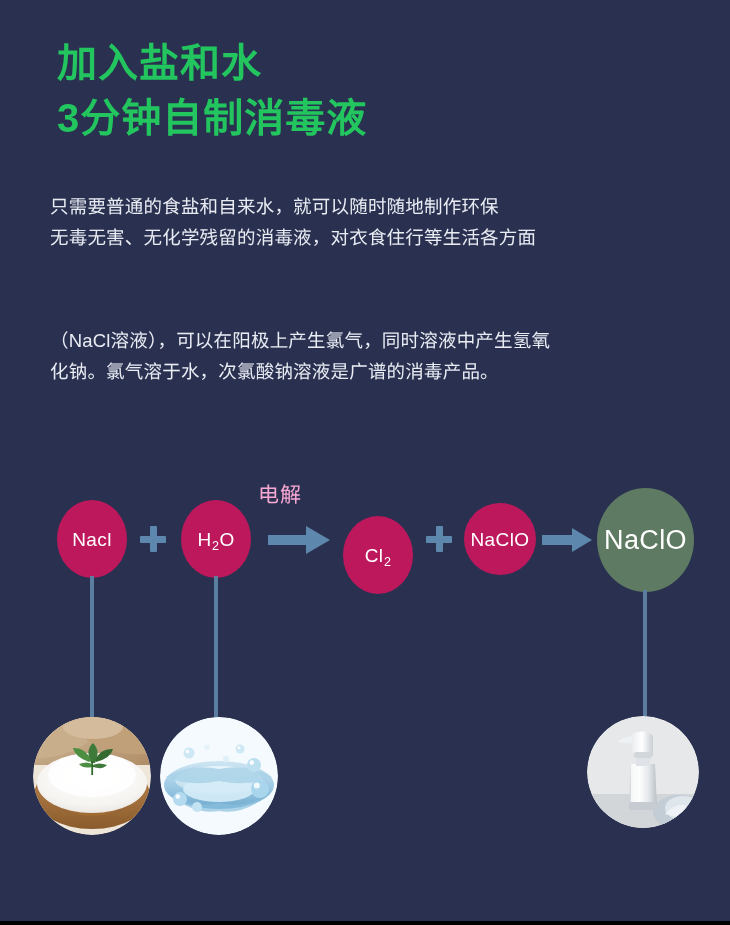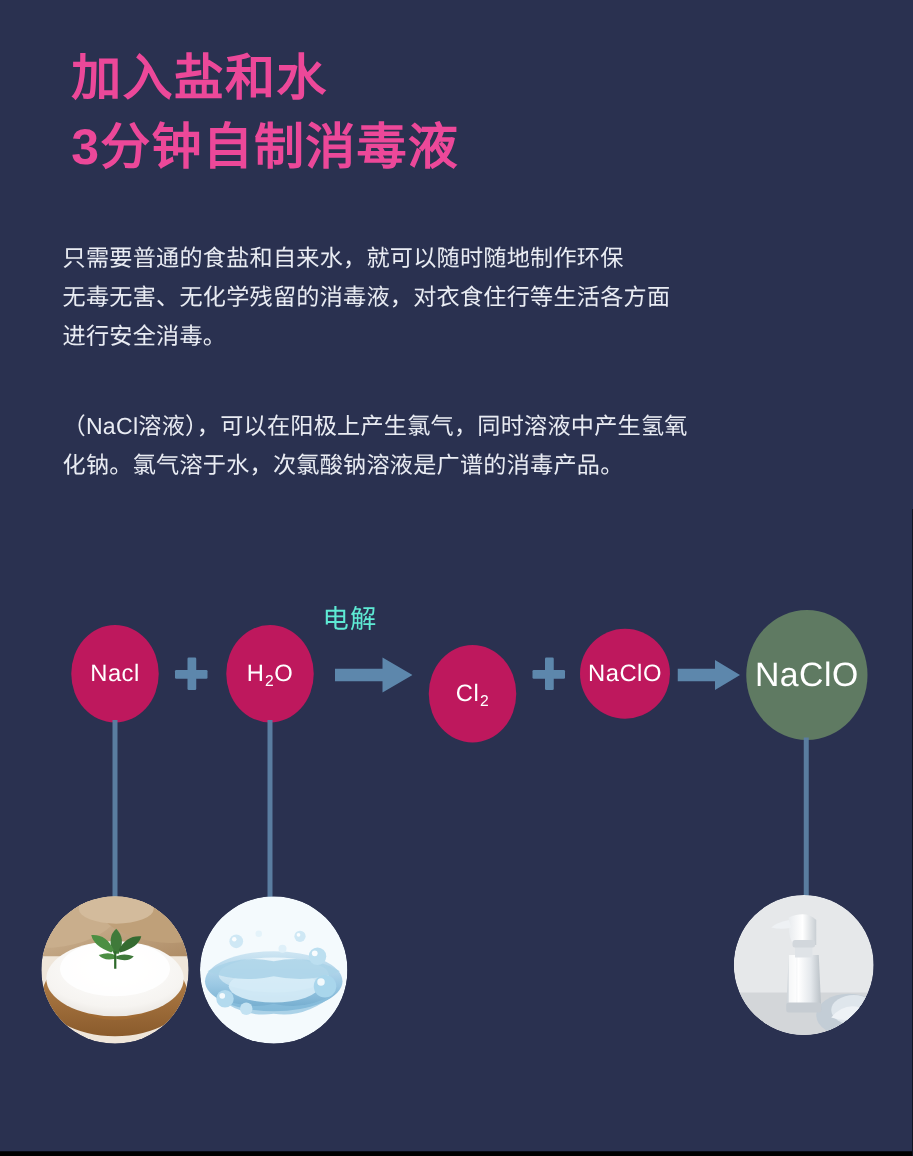--- a/index.html
+++ b/index.html
@@ -19,21 +19,21 @@
     overflow: hidden;
   }
   
   .headline-block {
     position: absolute;
     left: 57px;
     top: 36px;
     width: 620px;
   }
   .headline {
-    color: #ec4899;
+    color: #22c55e;
     font-size: 40px;
     font-weight: 700;
     letter-spacing: 1px;
     line-height: 1.38;
     margin: 0;
     white-space: nowrap;
   }
   
   .para {
     position: absolute;
@@ -98,21 +98,21 @@
   .plus::before { left: 0; top: 9.5px; width: 26px; height: 7px; }
   .plus::after { top: 0; left: 9.5px; height: 26px; width: 7px; }
 
   
   .arrow { position: absolute; }
   .arrow svg { display: block; }
 
   
   #electro-caption {
     position: absolute;
-    color: #5eead4;
+    color: #f9a8d4;
     font-size: 21px;
     letter-spacing: 1px;
     white-space: nowrap;
   }
 
   
   .stem {
     position: absolute;
     width: 4px;
     background: #5a7da0;
@@ -142,21 +142,20 @@
 <div id="page">
 
   <div class="headline-block">
     <h1 class="headline">加入盐和水</h1>
     <h1 class="headline">3分钟自制消毒液</h1>
   </div>
 
   <p class="para" id="para-1">
     <span class="ln">只需要普通的食盐和自来水，就可以随时随地制作环保</span>
     <span class="ln">无毒无害、无化学残留的消毒液，对衣食住行等生活各方面</span>
-    <span class="ln">进行安全消毒。</span>
   </p>
 
   <p class="para" id="para-2">
     <span class="ln">（NaCl溶液），可以在阳极上产生氯气，同时溶液中产生氢氧</span>
     <span class="ln">化钠。氯气溶于水，次氯酸钠溶液是广谱的消毒产品。</span>
   </p>
 
   <div id="reaction">
 
     <div id="electro-caption" style="left:258px; top:8px;">电解</div>

